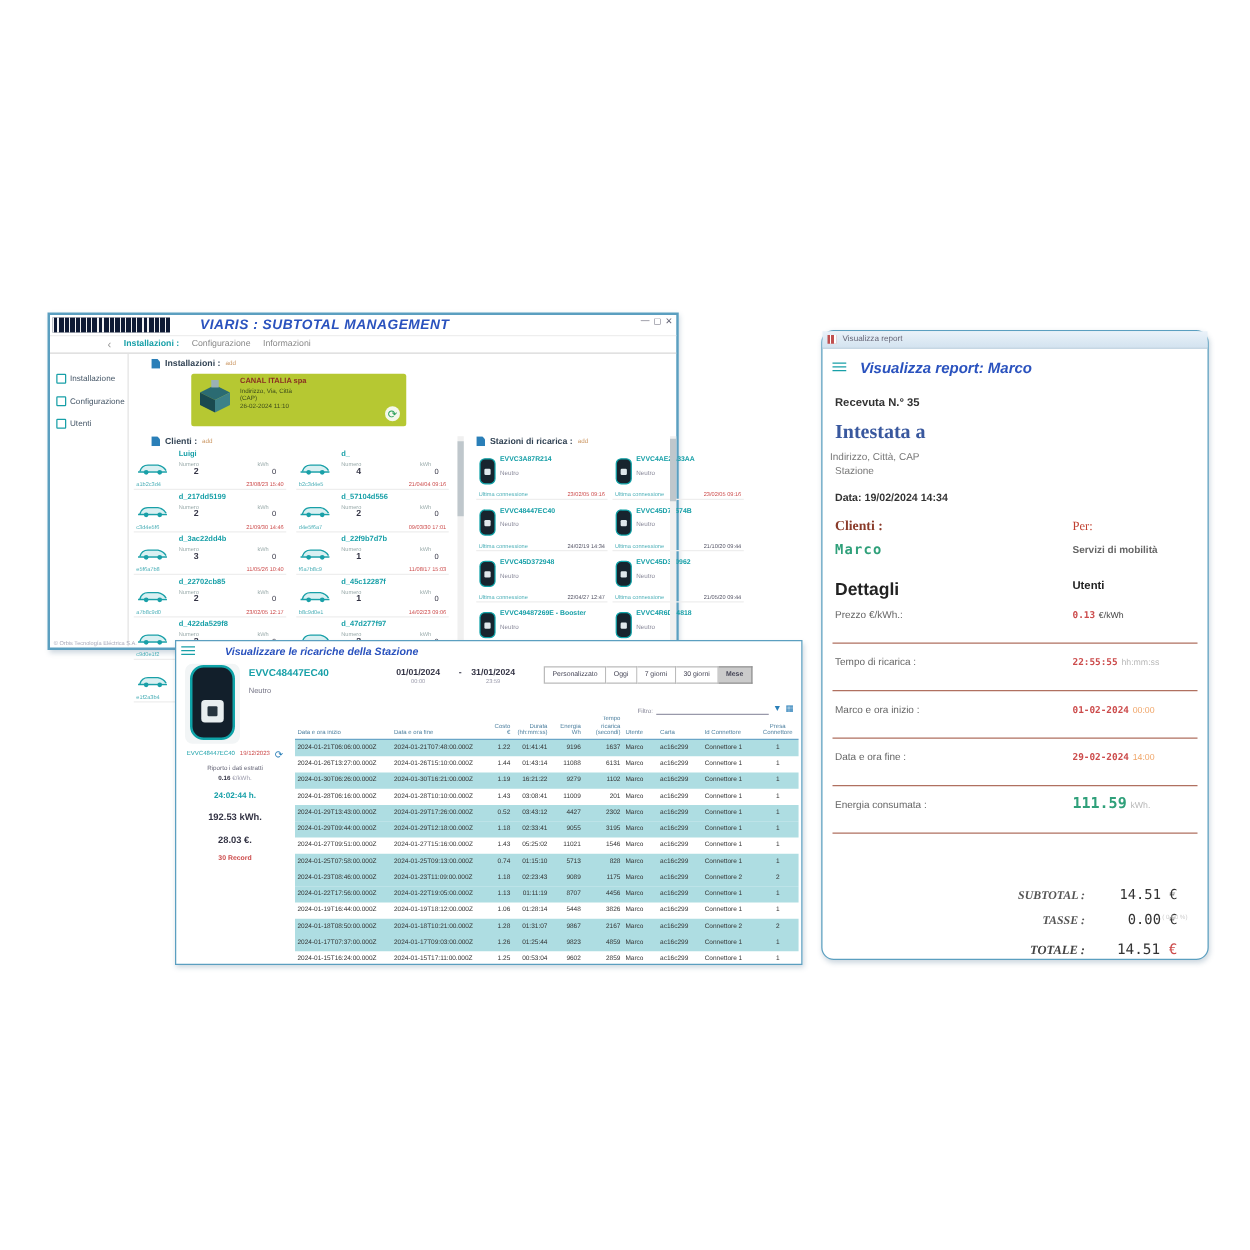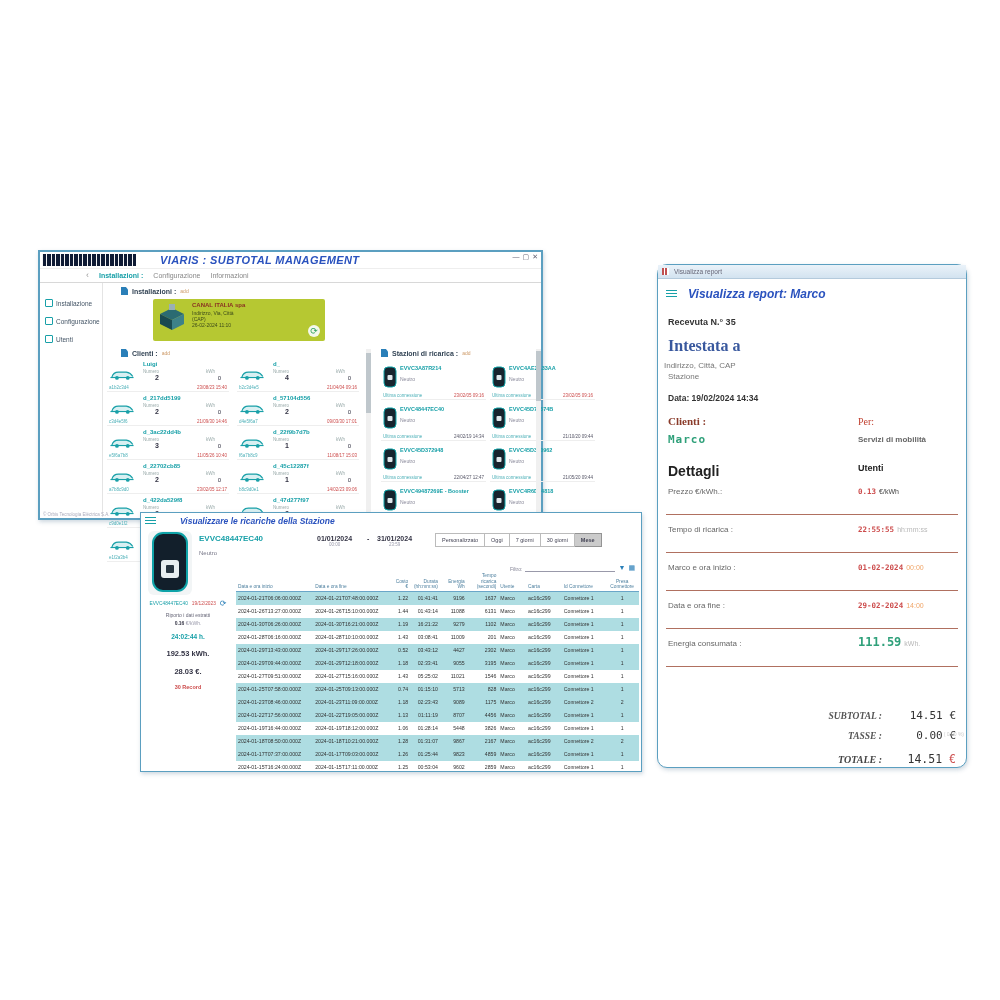--- a/index.html
+++ b/index.html
@@ -118,21 +118,21 @@
   #w3-dettagli{position:absolute;left:10px;top:198px;font-size:14px;font-weight:bold;color:#222;}
   #w3-importo{position:absolute;left:200px;top:198px;font-size:9px;font-weight:bold;color:#222;}
   #w3-details{position:absolute;left:8px;right:8px;top:212px;}
   .d-row{position:relative;height:37px;border-bottom:1px solid #b07060;}
   .d-label{position:absolute;left:2px;top:10px;font-size:8px;color:#666;}
   .d-value{position:absolute;left:192px;top:10px;font-family:"DejaVu Sans Mono",monospace;font-size:7.5px;font-weight:bold;}
   .v-red{color:#cc4b4b;} .v-green-big{color:#2fa07a;font-size:12px;}
   .d-unit{font-family:"Liberation Sans",sans-serif;font-weight:normal;font-size:7px;margin-left:3px;}
   .u-dark{color:#444;} .u-faint{color:#b8b8b8;} .u-orange{color:#f0a568;}
   .d-row.big .d-value{top:6px;}
-  #w3-totals{position:absolute;right:10px;top:444px;width:220px;}
+  #w3-totals{position:absolute;right:24px;top:444px;width:220px;}
   .tot-row{display:flex;justify-content:flex-end;align-items:baseline;margin-bottom:7px;position:relative;}
   .tot-label{font-family:"Liberation Serif",serif;font-style:italic;font-weight:bold;font-size:9.5px;color:#555;}
   .tot-value{font-family:"DejaVu Sans Mono",monospace;font-size:11px;color:#333;width:74px;text-align:right;}
   .tot-note{position:absolute;right:-8px;top:2px;font-size:5px;color:#ccc;}
   .tot-row.emph .tot-label{font-size:10px;color:#444;}
   .tot-row.emph{margin-top:10px;}
   .tot-row.emph .tot-value{font-size:11.5px;}
   .tot-row.emph .euro{color:#cc4b4b;}
 </style>
 </head>

